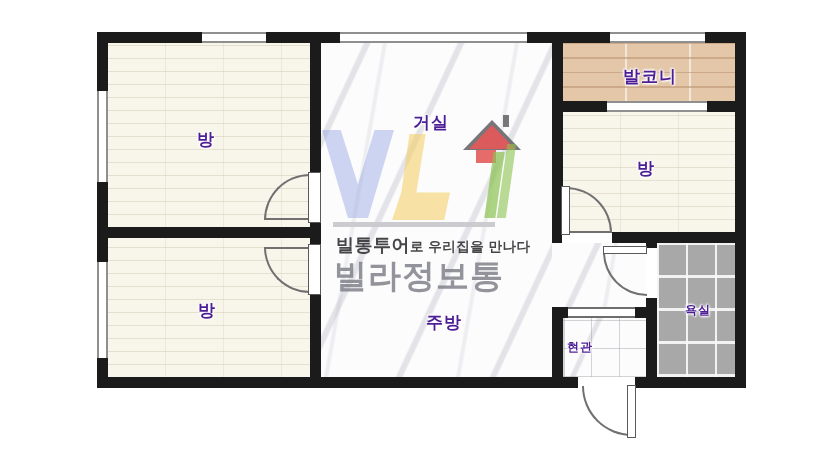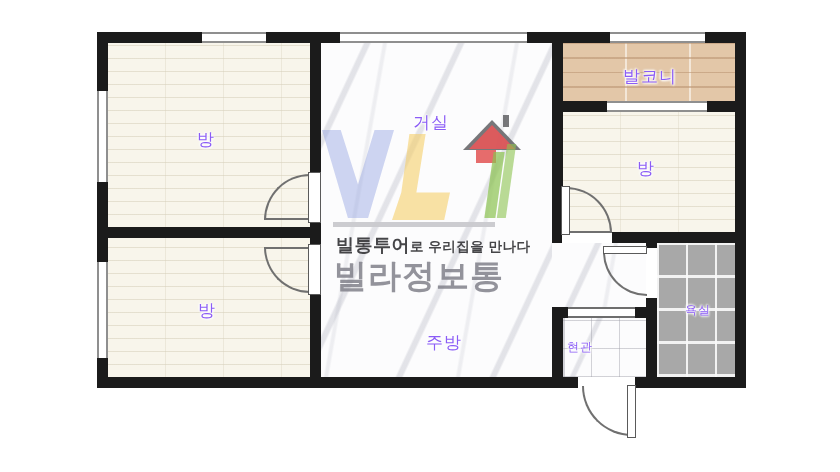--- a/index.html
+++ b/index.html
@@ -44,22 +44,22 @@
 
   .win{position:absolute;background:#ffffff;}
   .win.h{border-top:2px solid #8f8f8f;border-bottom:2px solid #8f8f8f;}
   .win.v{border-left:2px solid #8f8f8f;border-right:2px solid #8f8f8f;}
   .open{position:absolute;background:#ffffff;}
   .open.lined{border-top:2px solid #6e6e6e;border-bottom:2px solid #6e6e6e;}
 
   .arc{position:absolute;border:0 solid #707070;}
   .leaf{position:absolute;background:#ffffff;border:1.5px solid #5a5a5a;}
 
-  .rlabel{position:absolute;transform:translate(-50%,-50%);font-weight:normal;font-size:17px;
-    color:#8b5cf6;letter-spacing:1px;white-space:nowrap;
+  .rlabel{position:absolute;transform:translate(-50%,-50%);font-weight:bold;font-size:17px;
+    color:#4c1d95;letter-spacing:1px;white-space:nowrap;
     text-shadow:0 0 3px #fff,0 0 3px #fff,1px 1px 2px #fff,-1px -1px 2px #fff;}
   .rlabel.sm{font-size:12px;}
 
   .wm{position:absolute;}
   .wm-bar{background:#c9c9cd;opacity:.95;}
   .wm-tagline{white-space:nowrap;color:#454548;}
   .wm-tagline .big{font-size:18px;font-weight:bold;letter-spacing:.5px;}
   .wm-tagline .rest{font-size:13.5px;font-weight:600;letter-spacing:.5px;}
   .wm-brand{font-size:33px;font-weight:800;color:rgba(128,128,138,0.85);letter-spacing:1px;white-space:nowrap;}
 </style>
@@ -129,21 +129,21 @@
   <div class="leaf" style="left:561px;top:186px;width:9px;height:49px;"></div>
 
   <div class="open" style="left:646px;top:248px;width:11px;height:50px;"></div>
   <div class="arc" style="left:603px;top:252px;width:44px;height:44px;border-left-width:2px;border-bottom-width:2px;border-bottom-left-radius:100% 100%;"></div>
   <div class="leaf" style="left:603px;top:246px;width:44px;height:8px;"></div>
 
   <div class="arc" style="left:582px;top:386px;width:50px;height:50px;border-left-width:2px;border-bottom-width:2px;border-bottom-left-radius:100% 100%;"></div>
   <div class="leaf" style="left:627px;top:385px;width:9px;height:53px;"></div>
 
   <div class="rlabel" style="left:431px;top:122px;">거실</div>
-  <div class="rlabel" style="left:444px;top:342px;">주방</div>
+  <div class="rlabel" style="left:444px;top:322px;">주방</div>
   <div class="rlabel" style="left:206px;top:139px;">방</div>
   <div class="rlabel" style="left:207px;top:310px;">방</div>
   <div class="rlabel" style="left:646px;top:168px;">방</div>
   <div class="rlabel" style="left:650px;top:76px;">발코니</div>
   <div class="rlabel sm" style="left:698px;top:310px;">욕실</div>
   <div class="rlabel sm" style="left:580px;top:347px;">현관</div>
 
 </div>
 
 </body></html>

